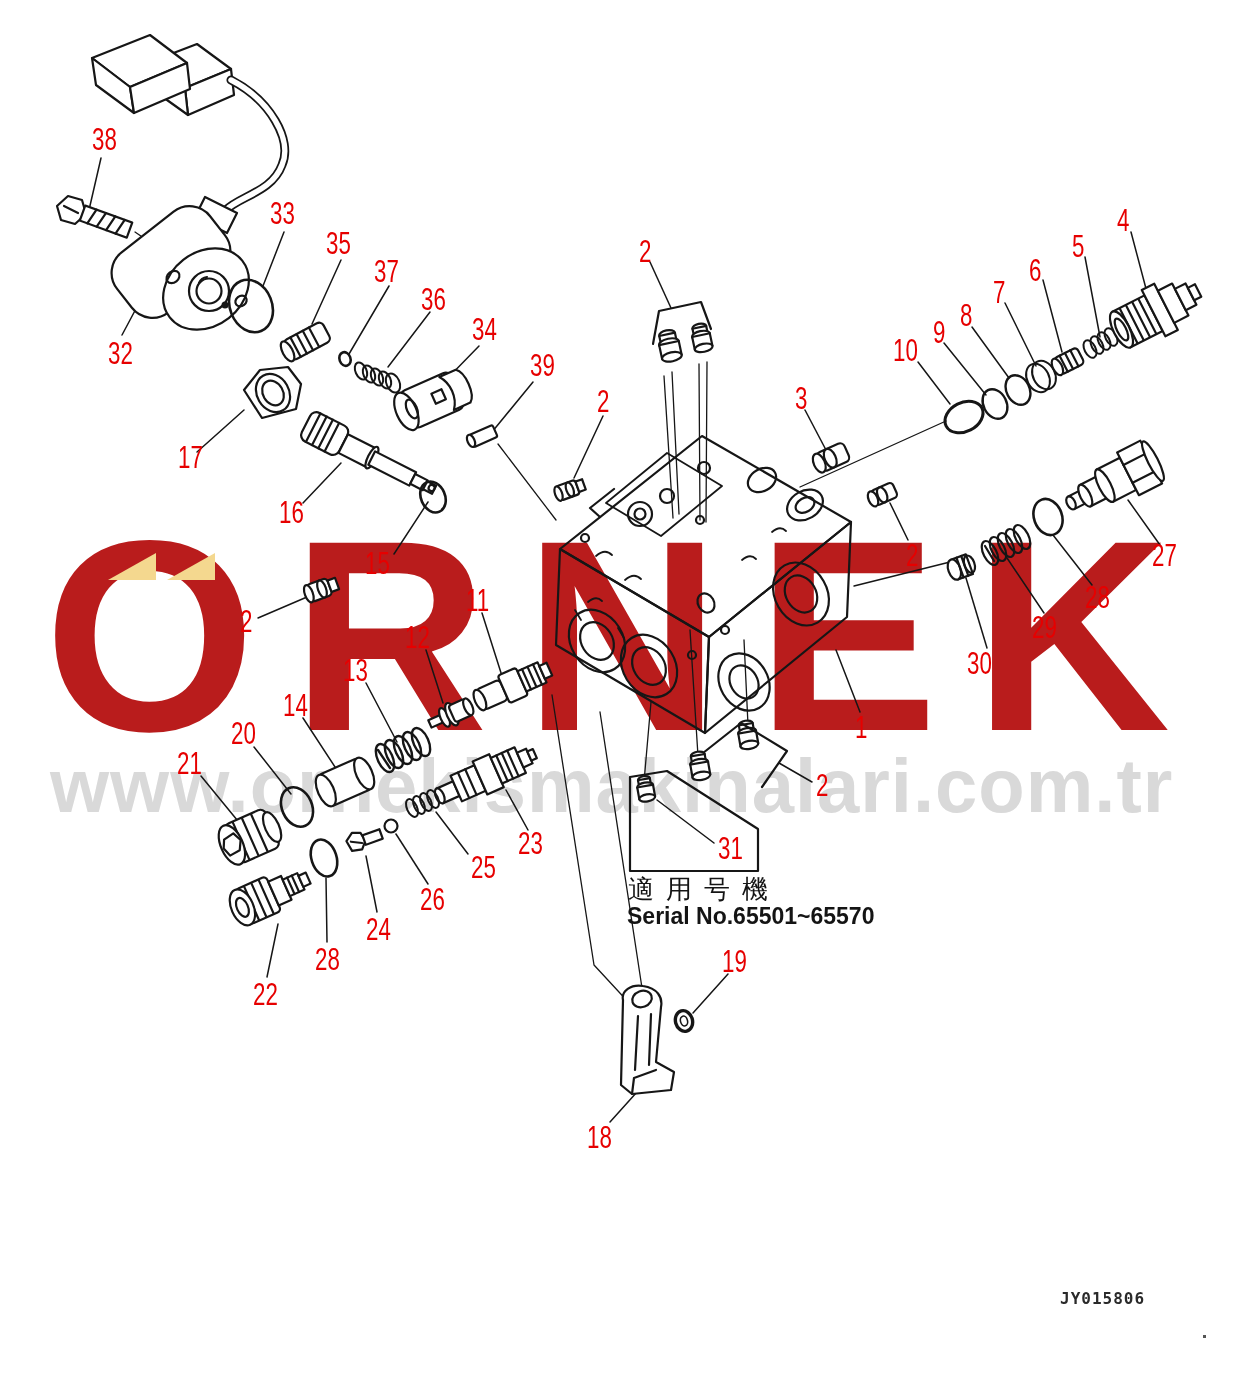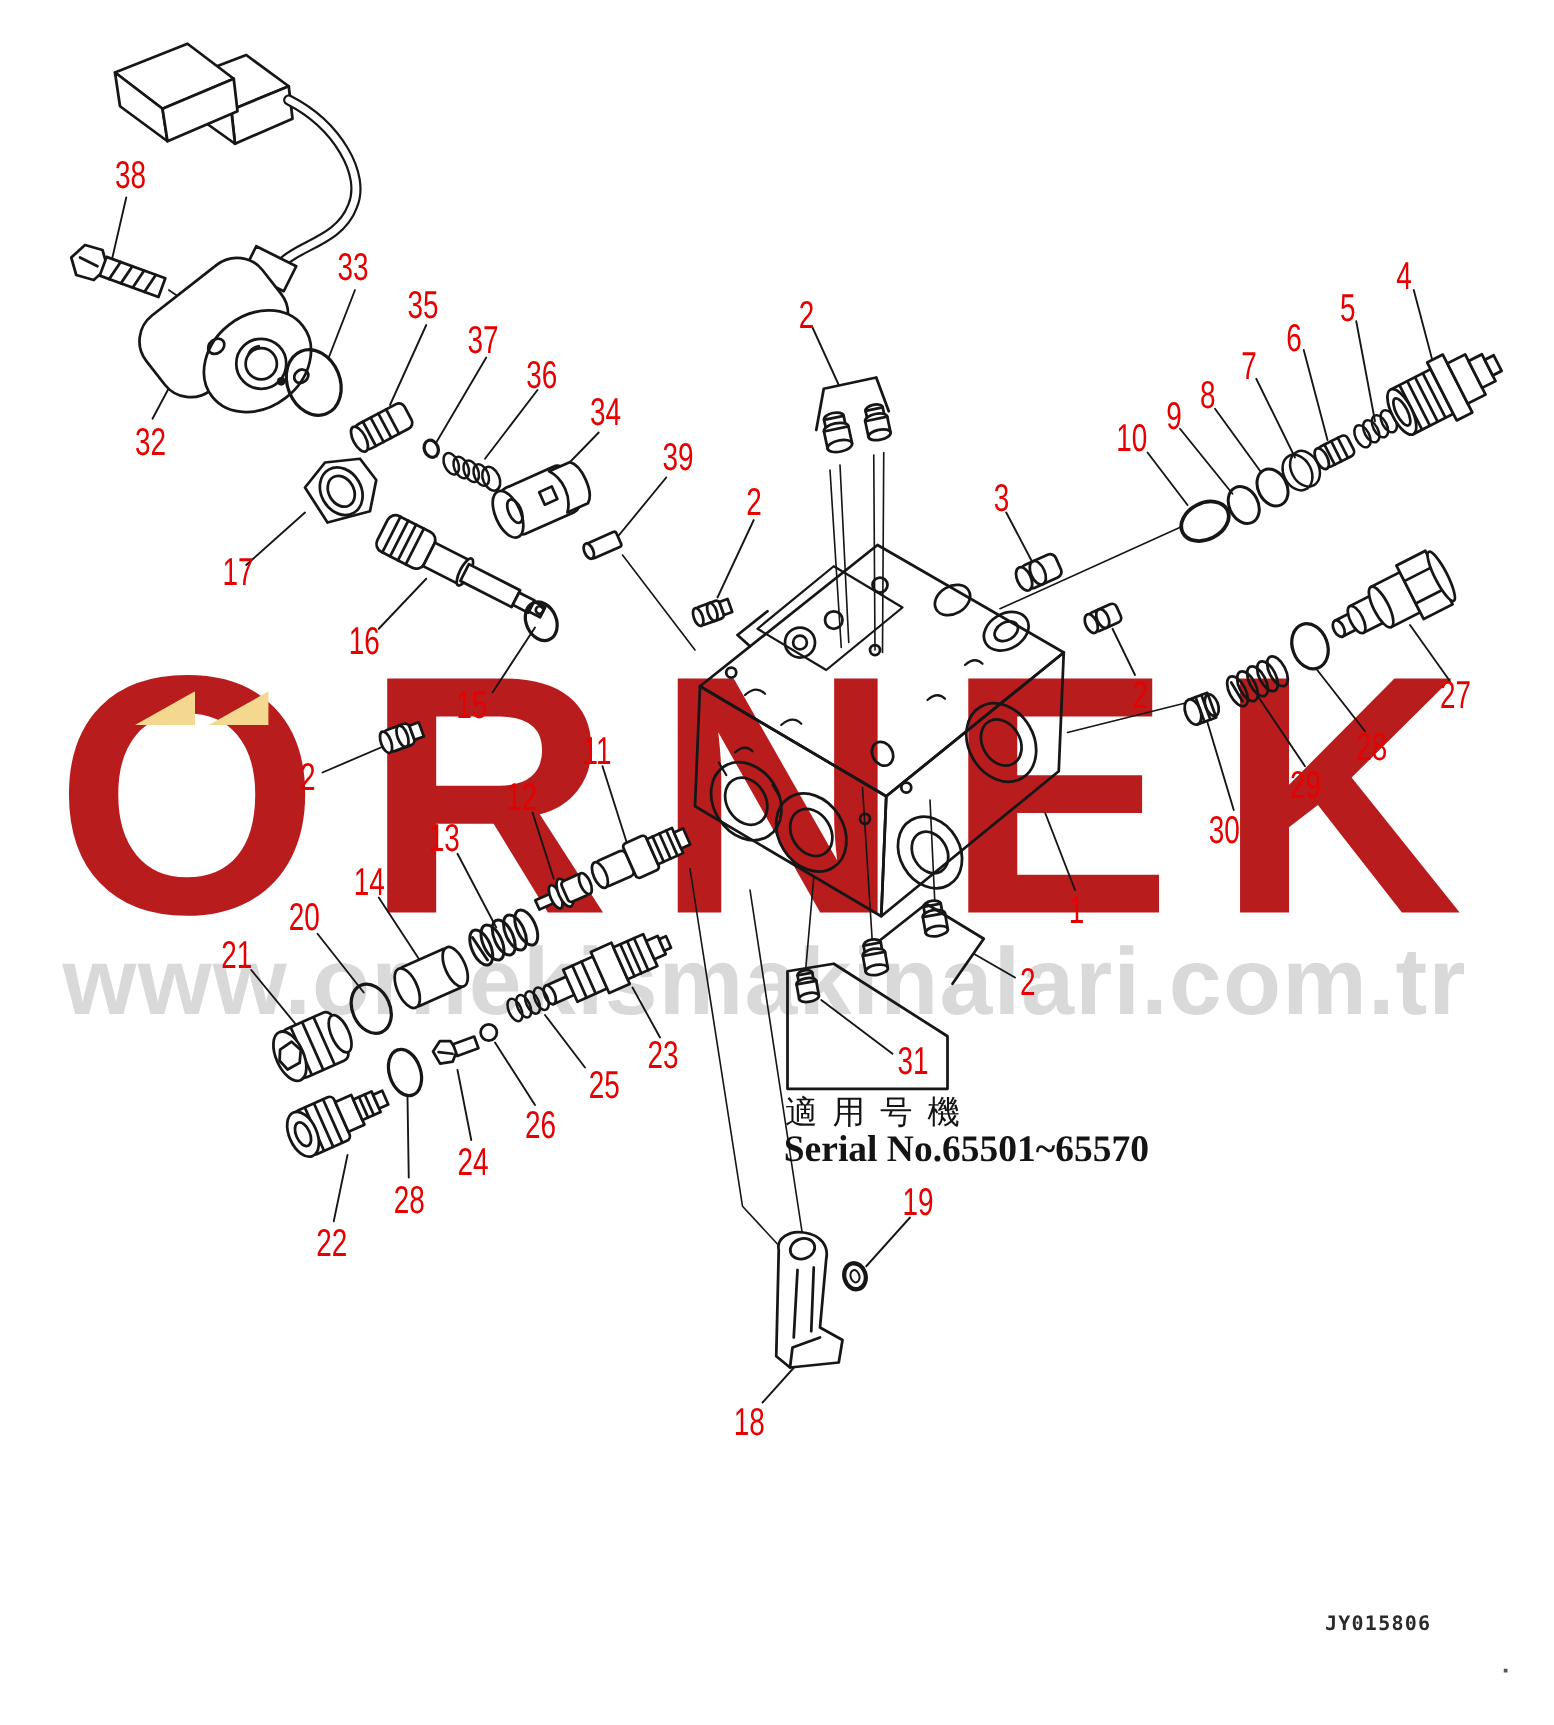--- a/index.html
+++ b/index.html
@@ -11,22 +11,22 @@
   .wm-url{position:absolute;left:50px;top:748px;font-weight:bold;font-size:76px;line-height:1;
           letter-spacing:1px;color:#d9d9d9;white-space:nowrap;}
   .wm-tri{position:absolute;width:48px;height:27px;background:#f4d88f;
           clip-path:polygon(0% 100%,100% 100%,100% 0%);}
   
   .plabel{position:absolute;font-size:31px;line-height:1;color:#e60000;
           transform:scaleX(0.72);transform-origin:left top;white-space:nowrap;}
   
   .jp-line{position:absolute;left:628px;top:872px;font-size:26px;font-weight:normal;color:#141414;
            letter-spacing:12px;white-space:nowrap;}
-  .serial-line{position:absolute;left:627px;top:903px;font-family:Liberation Serif, serif;
-               font-size:30px;font-weight:bold;color:#141414;letter-spacing:0px;white-space:nowrap;}
+  .serial-line{position:absolute;left:627px;top:903px;font-family:Liberation Sans, sans-serif;
+               font-size:23px;font-weight:bold;color:#141414;letter-spacing:0px;white-space:nowrap;}
   .doc-code{position:absolute;left:1060px;top:1289px;font-family:"DejaVu Sans Mono",monospace;
             font-size:16px;font-weight:bold;color:#2a2a2a;letter-spacing:1px;}
   .corner-dot{position:absolute;left:1203px;top:1335px;width:3px;height:3px;background:#555;}
   svg{position:absolute;left:0;top:0;}
   #labels{position:absolute;left:0;top:0;width:100%;height:100%;}
 </style>
 </head>
 <body>
 
 <div id="page">

